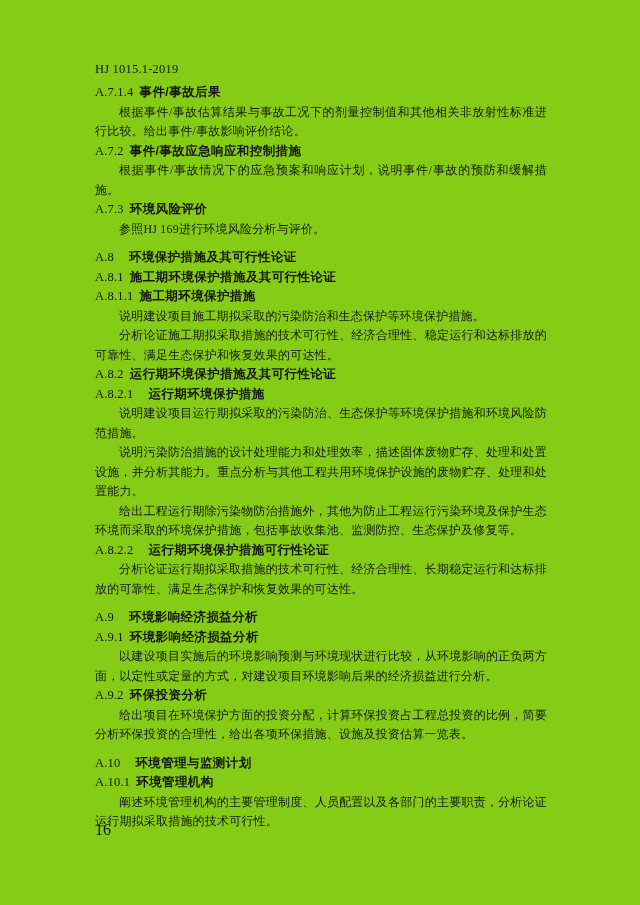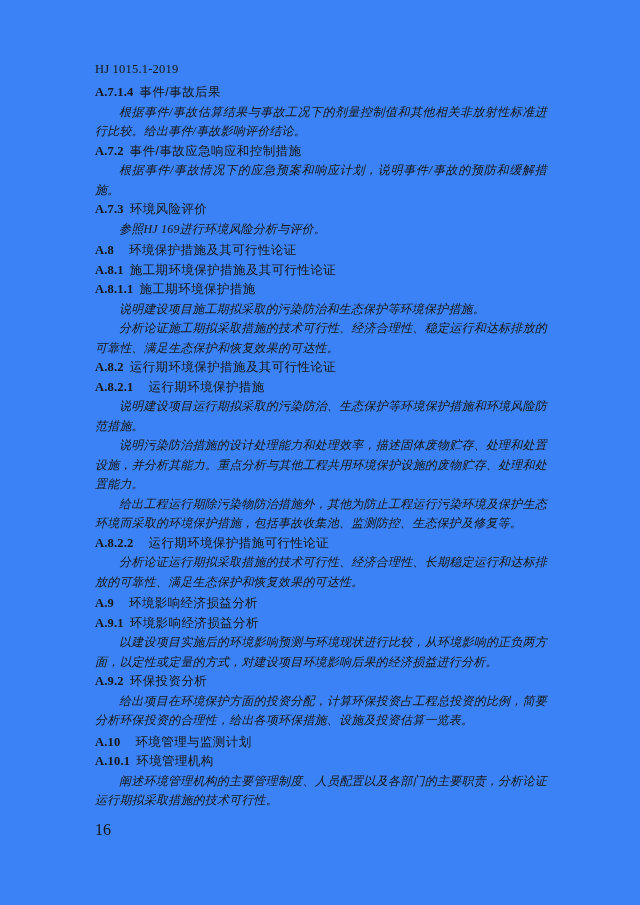--- a/index.html
+++ b/index.html
@@ -2,21 +2,21 @@
 <html><head>
 <meta charset="utf-8">
 <style>
   * { margin: 0; padding: 0; box-sizing: border-box; }
   html, body { background: #f2f2f2; }
   .page {
     position: relative;
     width: 640px;
     height: 905px;
     margin: 0 auto;
-    background: #3b82f6;
+    background: #84cc16;
     overflow: hidden;
     color: #161616;
     font-family: "Liberation Serif", "DejaVu Serif", serif;
     padding-left: 44px;
   }
   .content {
     position: absolute;
     left: 95px;
     top: 60px;
     width: 452px;
@@ -27,38 +27,37 @@
     letter-spacing: 0.2px;
     margin-bottom: 4px;
   }
   .hd {
     font-size: 12.5px;
     line-height: 19.5px;
     white-space: nowrap;
   }
   .hd .num {
     font-family: "Liberation Serif", "DejaVu Serif", serif;
-    font-weight: bold;
+    font-weight: normal;
     margin-right: 6px;
     letter-spacing: 0.2px;
   }
   .hd.wide .num { margin-right: 15px; }
   .hd .ttl {
     font-family: "Liberation Sans", "DejaVu Sans", sans-serif;
-    font-weight: normal;
+    font-weight: bold;
     letter-spacing: 0.4px;
   }
-  .hd.section { margin-top: 2px; }
+  .hd.section { margin-top: 9px; }
   .para {
     font-size: 12px;
     line-height: 19.5px;
     text-align: justify;
     text-indent: 24px;
     letter-spacing: 0.2px;
-    font-style: italic;
   }
   .page-number {
     position: absolute;
     left: 95px;
     top: 822px;
     font-size: 16px;
     line-height: 16px;
   }
 </style>
 </head>

